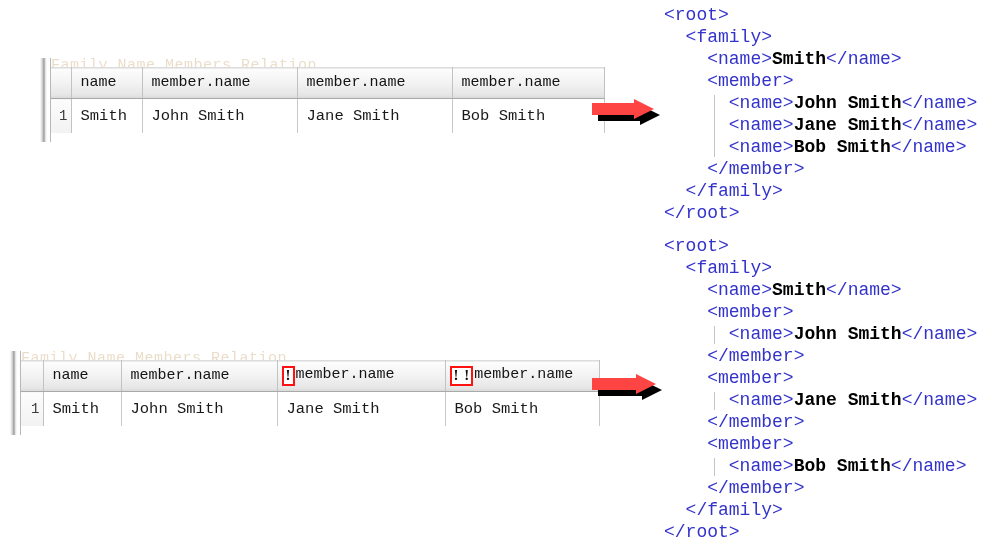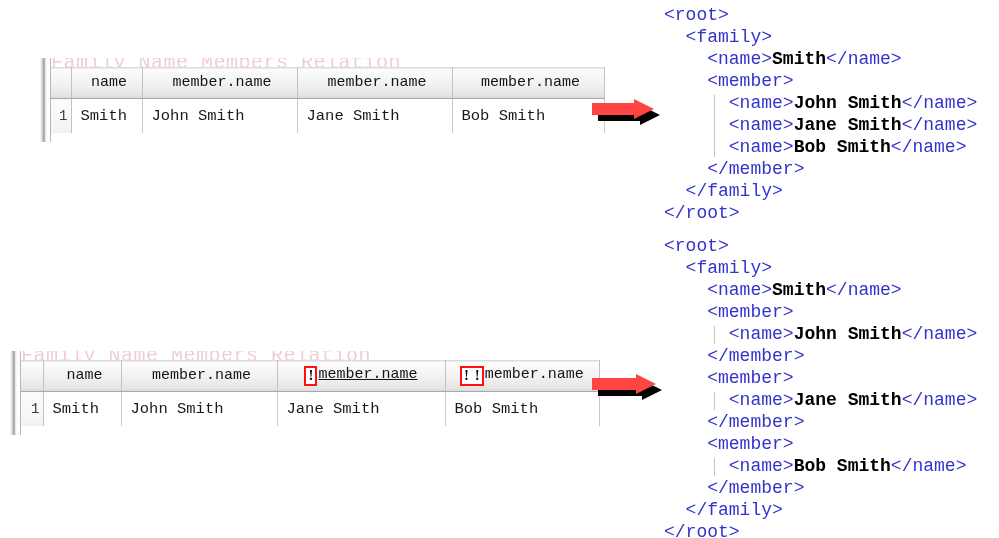--- a/index.html
+++ b/index.html
@@ -44,39 +44,39 @@
     position: relative;
     opacity: .22;
     filter: blur(0.4px);
   }
   .ghost-row span {
     position: absolute;
     bottom: -7px;
     left: 0;
     white-space: nowrap;
     font-family: "Liberation Mono", "DejaVu Sans Mono", monospace;
-    font-size: 20px;
-    color: #be185d;
+    font-size: 15px;
+    color: #a16207;
     letter-spacing: .5px;
   }
   table.grid {
     border-collapse: collapse;
     table-layout: fixed;
     width: 100%;
     font-family: "Liberation Mono", "DejaVu Sans Mono", monospace;
   }
   table.grid th {
     background: linear-gradient(to bottom, #fdfdfd 0%, #f3f3f3 45%, #e6e6e6 88%, #d8d8d8 100%);
     border-right: 1px solid #c2c2c2;
     border-bottom: 1px solid #a9a9a9;
     border-top: 1px solid #dcdcdc;
     font-weight: normal;
     font-size: 15px;
     color: #141414;
-    text-align: center;
+    text-align: left;
     padding: 3px 4px 4px 9px;
     height: 23px;
     white-space: nowrap;
     position: relative;
   }
   table.grid th.corner {
     padding: 0;
     border-right: 1px solid #c2c2c2;
   }
   table.grid td {
@@ -201,21 +201,21 @@
           <col style="width:78px">
           <col style="width:156px">
           <col style="width:168px">
           <col style="width:154px">
       </colgroup>
       <thead>
         <tr>
           <th class="corner"></th>
           <th><span>name</span></th>
           <th><span>member.name</span></th>
-          <th style="padding-left:4px;text-decoration:underline;"><span class="bang">!</span><span>member.name</span></th>
+          <th style="padding-left:4px;"><span class="bang">!</span><span>member.name</span></th>
           <th style="padding-left:4px;"><span class="bang">! !</span><span>member.name</span></th>
         </tr>
       </thead>
       <tbody>
         <tr>
           <td class="rownum">1</td>
           <td>Smith</td>
           <td>John Smith</td>
           <td>Jane Smith</td>
           <td>Bob Smith</td>

